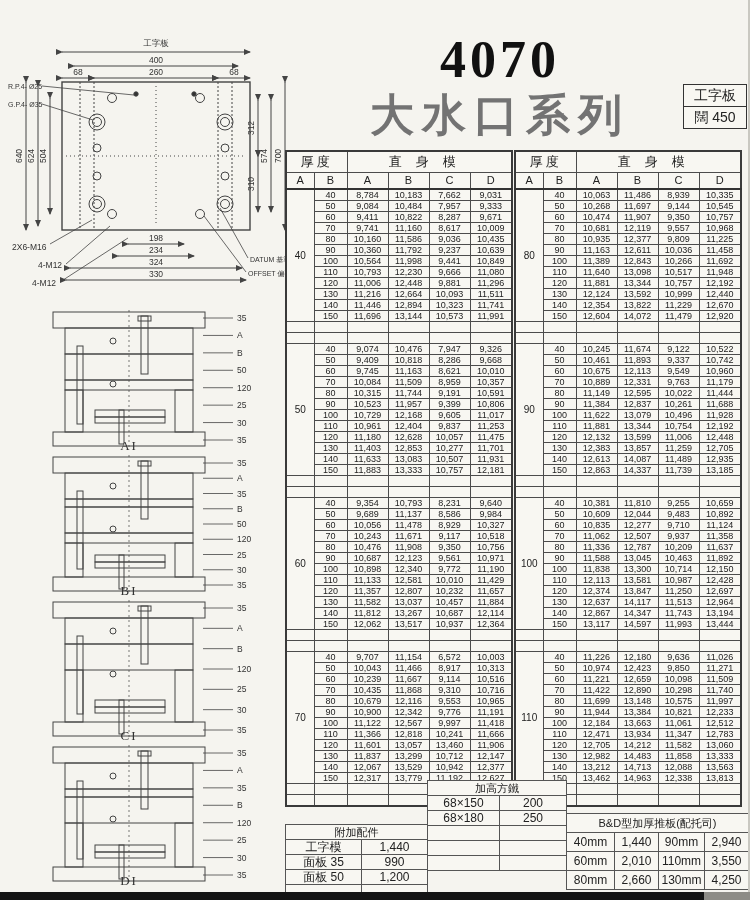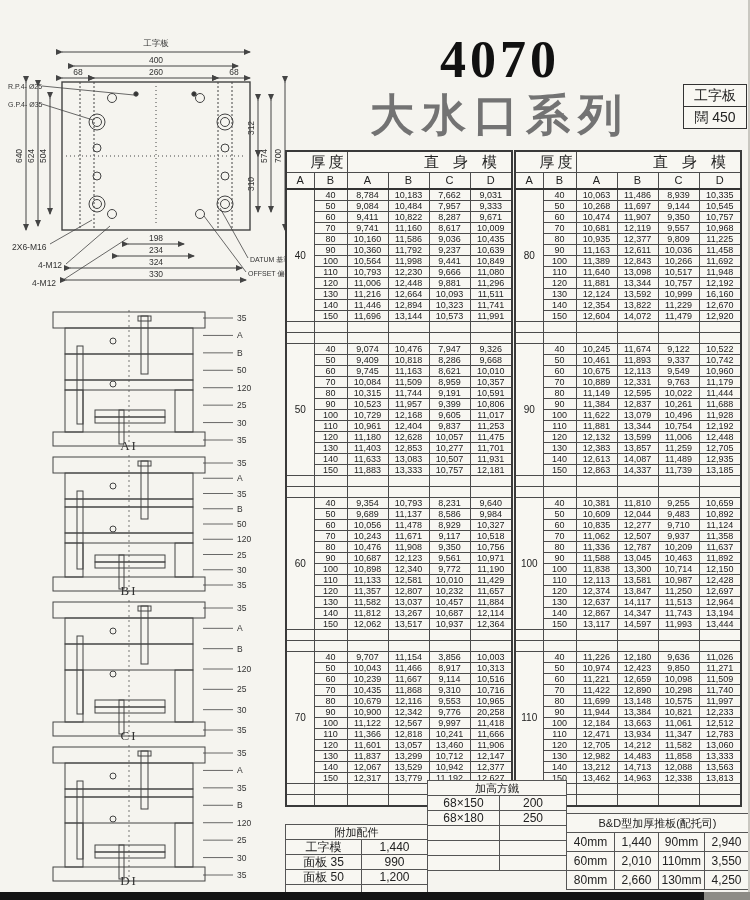--- a/index.html
+++ b/index.html
@@ -11,21 +11,21 @@
   .title-series{position:absolute;left:325px;top:86px;width:350px;text-align:center;
              font:700 44px "Liberation Serif",serif;letter-spacing:8px;color:#737373;}
   .spec-box{position:absolute;left:683px;top:84px;width:62px;border:1.5px solid #333;background:#f8f7f2;}
   .spec-row{height:21px;line-height:21px;text-align:center;font-size:14px;}
   .spec-row:first-child{border-bottom:1px solid #333;}
   
   .main-table{position:absolute;top:150px;}
   table.mt{border-collapse:collapse;table-layout:fixed;width:226px;border:2px solid #3a3a3a;background:#f8f7f2;}
   table.mt th,table.mt td{border:1px solid #4c4c4c;padding:0;text-align:center;overflow:hidden;
         white-space:nowrap;font-weight:normal;font-size:9px;line-height:10px;height:9.6px;color:#222;}
-  table.mt tr.h1 th{font-size:15px;height:20px;line-height:20px;text-align:right;}
+  table.mt tr.h1 th{font-size:13px;height:20px;line-height:20px;}
   table.mt tr.h1 th.thick{letter-spacing:3px;}
   table.mt tr.h1 th.straight{letter-spacing:14px;}
   table.mt tr.h2 th{font-size:11px;height:15px;line-height:15px;}
   table.mt thead{border-bottom:2px solid #333;}
   table.mt tr.gstart td{border-top:1.8px solid #333;}
   table.mt td.glabel{font-size:10px;}
   
   .btwrap{position:absolute;}
   table.bt{border-collapse:collapse;table-layout:fixed;border:1.6px solid #444;background:#f8f7f2;}
   table.bt th,table.bt td{border:1px solid #555;padding:0 2px;text-align:center;white-space:nowrap;
@@ -473,21 +473,21 @@
             <td>&nbsp;</td>
             <td>&nbsp;</td>
             <td>&nbsp;</td>
             <td>&nbsp;</td>
           </tr>
           <tr class="gstart">
             <td class="glabel" rowspan="12">70</td>
             <td>40</td>
             <td>9,707</td>
             <td>11,154</td>
-            <td>3,856</td>
+            <td>6,572</td>
             <td>10,003</td>
           </tr>
           <tr>
             <td>50</td>
             <td>10,043</td>
             <td>11,466</td>
             <td>8,917</td>
             <td>10,313</td>
           </tr>
           <tr>
@@ -509,21 +509,21 @@
             <td>10,679</td>
             <td>12,116</td>
             <td>9,553</td>
             <td>10,965</td>
           </tr>
           <tr>
             <td>90</td>
             <td>10,900</td>
             <td>12,342</td>
             <td>9,776</td>
-            <td>20,258</td>
+            <td>11,191</td>
           </tr>
           <tr>
             <td>100</td>
             <td>11,122</td>
             <td>12,567</td>
             <td>9,997</td>
             <td>11,418</td>
           </tr>
           <tr>
             <td>110</td>
@@ -666,21 +666,21 @@
             <td>11,881</td>
             <td>13,344</td>
             <td>10,757</td>
             <td>12,192</td>
           </tr>
           <tr>
             <td>130</td>
             <td>12,124</td>
             <td>13,592</td>
             <td>10,999</td>
-            <td>16,160</td>
+            <td>12,440</td>
           </tr>
           <tr>
             <td>140</td>
             <td>12,354</td>
             <td>13,822</td>
             <td>11,229</td>
             <td>12,670</td>
           </tr>
           <tr>
             <td>150</td>

